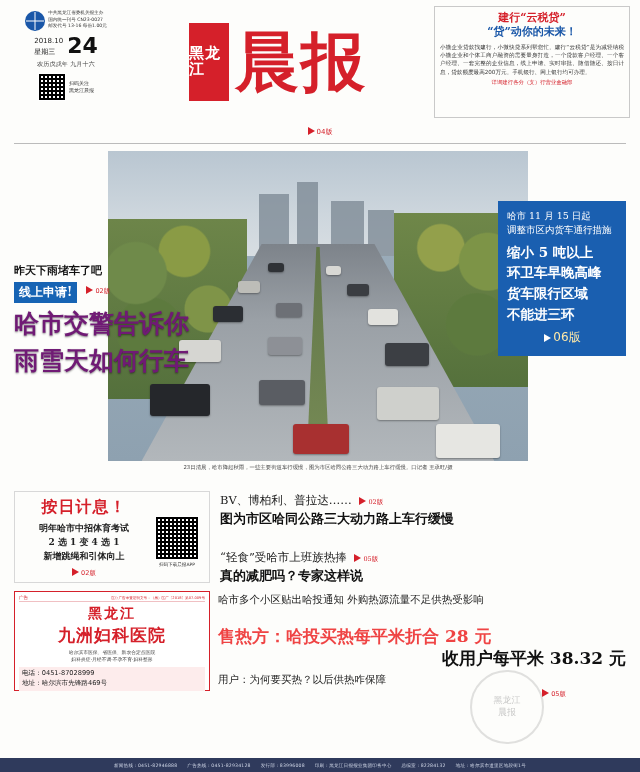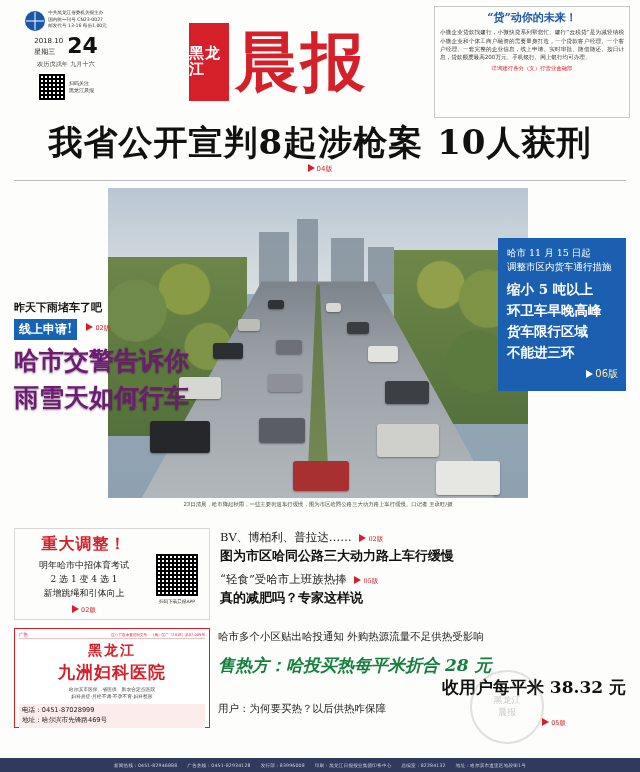--- a/index.html
+++ b/index.html
@@ -358,22 +358,22 @@
   }
   .ov-r-big {
     margin-top: 5px;
     font-size: 13.5px;
     font-weight: bold;
     line-height: 1.55;
     font-family: "DejaVu Serif", "Liberation Serif", serif;
   }
   .ov-r-ref {
     margin-top: 4px;
-    text-align: right;
-    font-size: 10px;
+    text-align: center;
+    font-size: 12px;
     color: #ffe9a8;
   }
   .ov-r-ref .flag {
     border-left-color: #ffffff;
   }
 
   
   .mid {
     margin: 10px 14px 0 14px;
     display: flex;
@@ -397,20 +397,21 @@
     color: #d5202a;
     font-family: "DejaVu Serif", "Liberation Serif", serif;
     letter-spacing: 1px;
   }
   .ml-body {
     margin-top: 4px;
     font-size: 9px;
     color: #222;
     line-height: 1.55;
     font-family: "DejaVu Serif", "Liberation Serif", serif;
+    font-weight: bold;
   }
   .ml-ref {
     margin-top: 4px;
     font-size: 6.5px;
     color: #d5202a;
   }
   .mid-left-qr {
     width: 56px;
     display: flex;
     flex-direction: column;
@@ -419,21 +420,21 @@
     gap: 2px;
   }
   .qr.mid { width: 42px; height: 42px; }
   .qr-cap { font-size: 4.6px; color: #333; text-align: center; line-height:1.3; }
 
   .mid-right {
     flex: 1;
     display: flex;
     flex-direction: column;
     justify-content: flex-start;
-    gap: 8px;
+    gap: 23px;
     padding-top: 2px;
   }
   .nitem {}
   .nitem .nlead {
     font-size: 11.5px;
     color: #222;
     font-family: "DejaVu Serif", "Liberation Serif", serif;
     line-height: 1.35;
   }
   .nitem .nref {
@@ -504,28 +505,27 @@
     flex: 1;
     padding-top: 1px;
   }
   .br-lead {
     font-size: 10.5px;
     color: #222;
     font-family: "DejaVu Serif", "Liberation Serif", serif;
     line-height: 1.4;
   }
   .br-line {
-    margin-top: 10px;
+    margin-top: 18px;
     font-size: 17px;
     font-weight: bold;
-    color: #15803d;
+    color: #ef4444;
     font-family: "DejaVu Serif", "Liberation Serif", serif;
     line-height: 1.3;
     white-space: nowrap;
-    font-style: italic;
   }
   .br-line2 {
     margin-top: 0px;
     font-size: 17px;
     font-weight: bold;
     color: #111;
     font-family: "DejaVu Serif", "Liberation Serif", serif;
     line-height: 1.3;
     padding-left: 46px;
     white-space: nowrap;
@@ -612,31 +612,29 @@
       </div>
     </div>
 
     <div class="mh-title">
       <div class="hlj-badge">黑龙江</div>
       <div class="chenbao">晨报</div>
     </div>
 
     <div class="mh-right">
       <div class="ad-head">
+        <div>建行“云税贷”</div>
         <div class="q">“贷”动你的未来！</div>
       </div>
       <div class="ad-body">小微企业贷款找建行，小微快贷系列帮您忙。建行“云税贷”是为减轻纳税小微企业和个体工商户融资的需要量身打造，一个贷款客户经理、一个客户经理、一套完整的企业信息，线上申请、实时审批、随借随还、按日计息，贷款额度最高200万元。手机银行、网上银行均可办理。</div>
       <div class="ad-foot">详询建行各分（支）行营业金融部</div>
     </div>
   </div>
 
   <div class="headline-wrap">
-    <div class="headline">
-      <span>我省公开宣判8起涉枪案</span><span class="gap"></span><span>10人获刑</span>
-    </div>
     <div class="page-ref">
       <span class="flag"></span><span>04版</span>
     </div>
   </div>
   <div class="hr-rule"></div>
 
   <div class="photo-block">
 
     <div class="photo">
       <div class="ph-sky"></div>
@@ -689,21 +687,21 @@
       </div>
       <div class="ov-r-ref">
         <span class="flag"></span><span>06版</span>
       </div>
     </div>
   </div>
 
   <div class="mid">
     <div class="mid-left">
       <div class="mid-left-txt">
-        <div class="ml-title">重大调整！</div>
+        <div class="ml-title">按日计息！</div>
         <div class="ml-body">
           <div>明年哈市中招体育考试</div>
           <div>2 选 1 变 4 选 1</div>
           <div>新增跳绳和引体向上</div>
         </div>
         <div class="ml-ref"><span class="flag"></span><span>02版</span></div>
       </div>
       <div class="mid-left-qr">
         <div class="qr mid"></div>
         <div class="qr-cap">扫码下载晨报APP</div>

